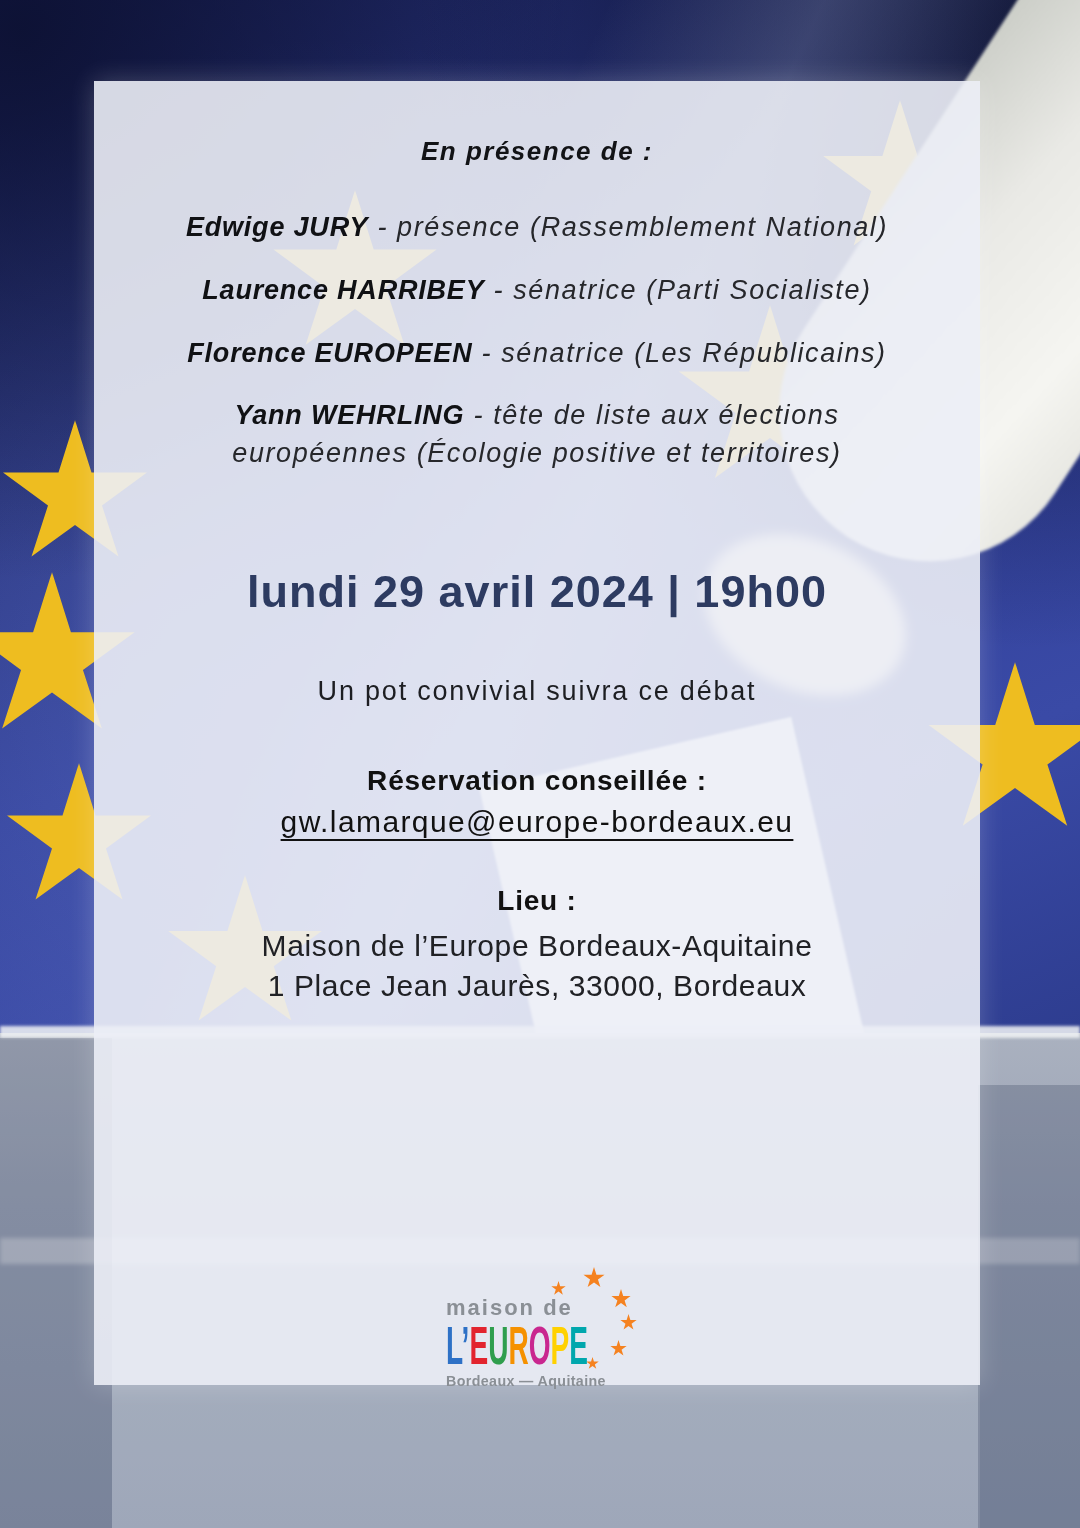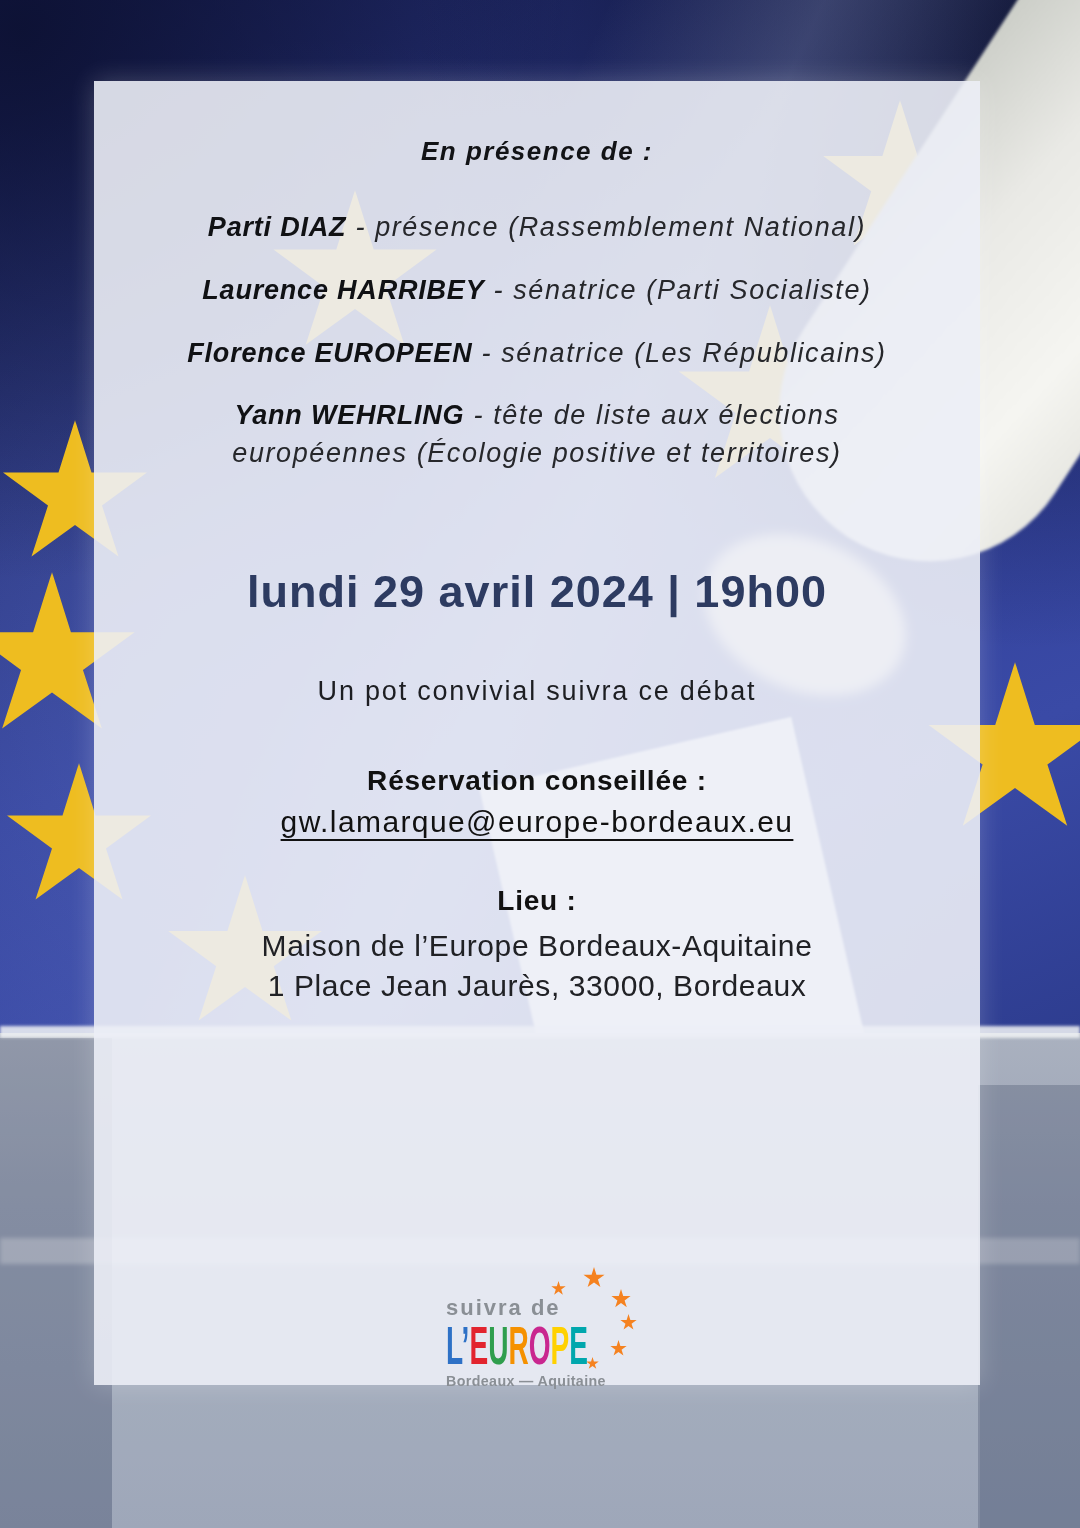--- a/index.html
+++ b/index.html
@@ -127,21 +127,21 @@
     <div class="box-dark-left"></div>
   </div>
 
   <div class="panel">
 
 
     <div class="presence">En présence de :</div>
 
     <div class="speakers">
       <p class="speaker">
-        <span class="sp-name">Parti DIAZ</span>
+        <span class="sp-name">Edwige JURY</span>
         <span class="sp-role">- présence (Rassemblement National)</span>
       </p>
       <p class="speaker">
         <span class="sp-name">Laurence HARRIBEY</span>
         <span class="sp-role">- sénatrice (Parti Socialiste)</span>
       </p>
       <p class="speaker">
         <span class="sp-name">Florence EUROPEEN</span>
         <span class="sp-role">- sénatrice (Les Républicains)</span>
       </p>
@@ -164,21 +164,21 @@
     <div class="loc-name">Maison de l’Europe Bordeaux-Aquitaine</div>
     <div class="loc-addr">1 Place Jean Jaurès,  33000, Bordeaux</div>
 
     <div class="logo">
       <div class="logo-star ls1" style="background-color: rgb(245, 130, 32);"></div>
       <div class="logo-star ls2" style="background-color: rgb(245, 130, 32);"></div>
       <div class="logo-star ls3" style="background-color: rgb(245, 130, 32);"></div>
       <div class="logo-star ls4" style="background-color: rgb(245, 130, 32);"></div>
       <div class="logo-star ls5" style="background-color: rgb(245, 130, 32);"></div>
       <div class="logo-star ls6" style="background-color: rgb(245, 130, 32);"></div>
-      <div class="logo-top">suivra de</div>
+      <div class="logo-top">maison de</div>
       <div class="logo-main">
         <span style="color: rgb(46, 113, 198);">L’</span><span style="color: rgb(226, 36, 46);">E</span><span style="color: rgb(47, 158, 77);">U</span><span style="color: rgb(245, 145, 0);">R</span><span style="color: rgb(201, 39, 143);">O</span><span style="color: rgb(255, 209, 0);">P</span><span style="color: rgb(0, 167, 173);">E</span>
       </div>
       <br>
       <div class="logo-bottom">Bordeaux — Aquitaine</div>
     </div>
 
   </div>
 </div>
 

